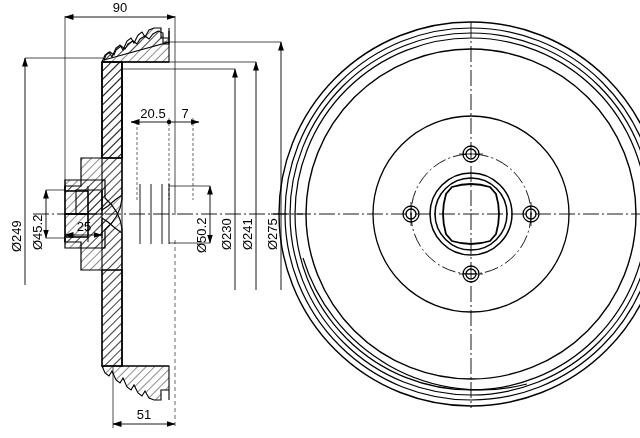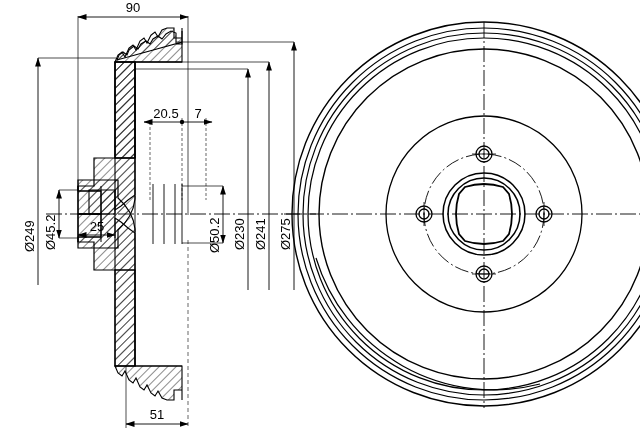--- a/index.html
+++ b/index.html
@@ -10,21 +10,21 @@
   }
   body {
     width: 640px;
     height: 438px;
     font-family: "Liberation Sans", sans-serif;
     overflow: hidden;
     position: relative;
   }
   #drawing-root {
     position: absolute;
-    left: 16px;
+    left: 3px;
     top: 0;
     width: 579px;
     height: 438px;
     text-decoration: underline;
   }
   svg.drawing {
     display: block;
     width: 640px;
     height: 438px;
     background: #ffffff;

